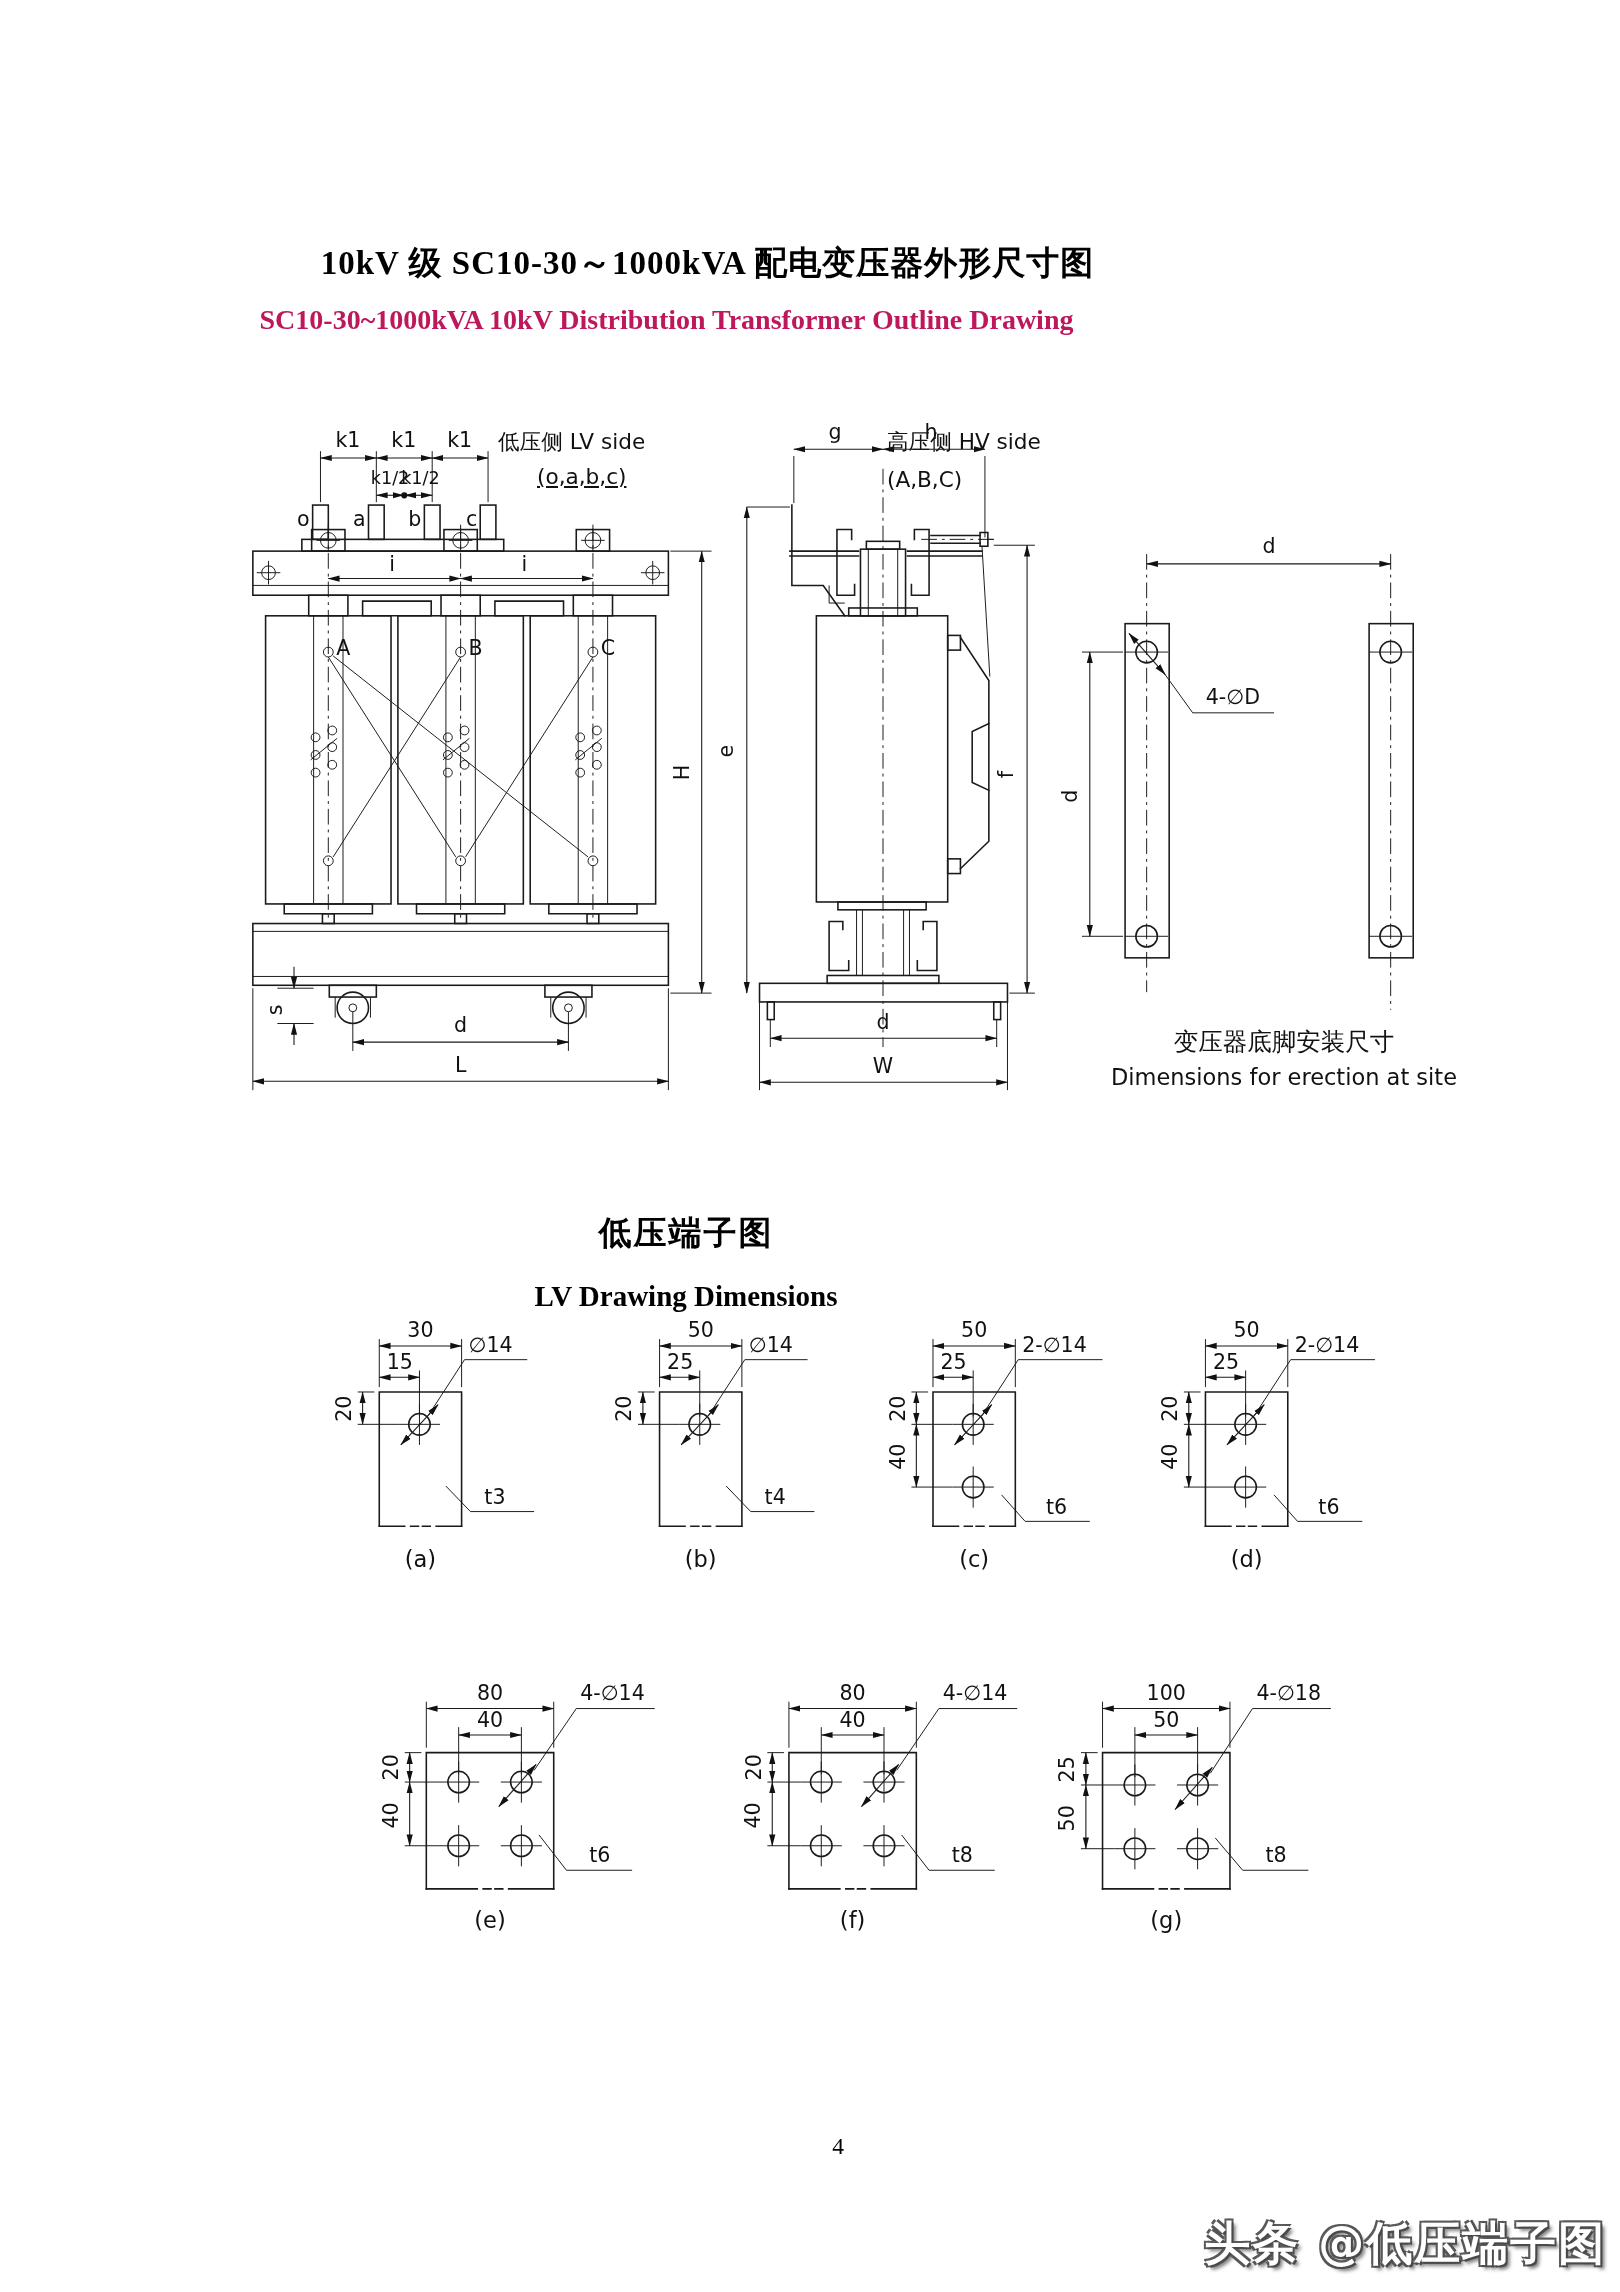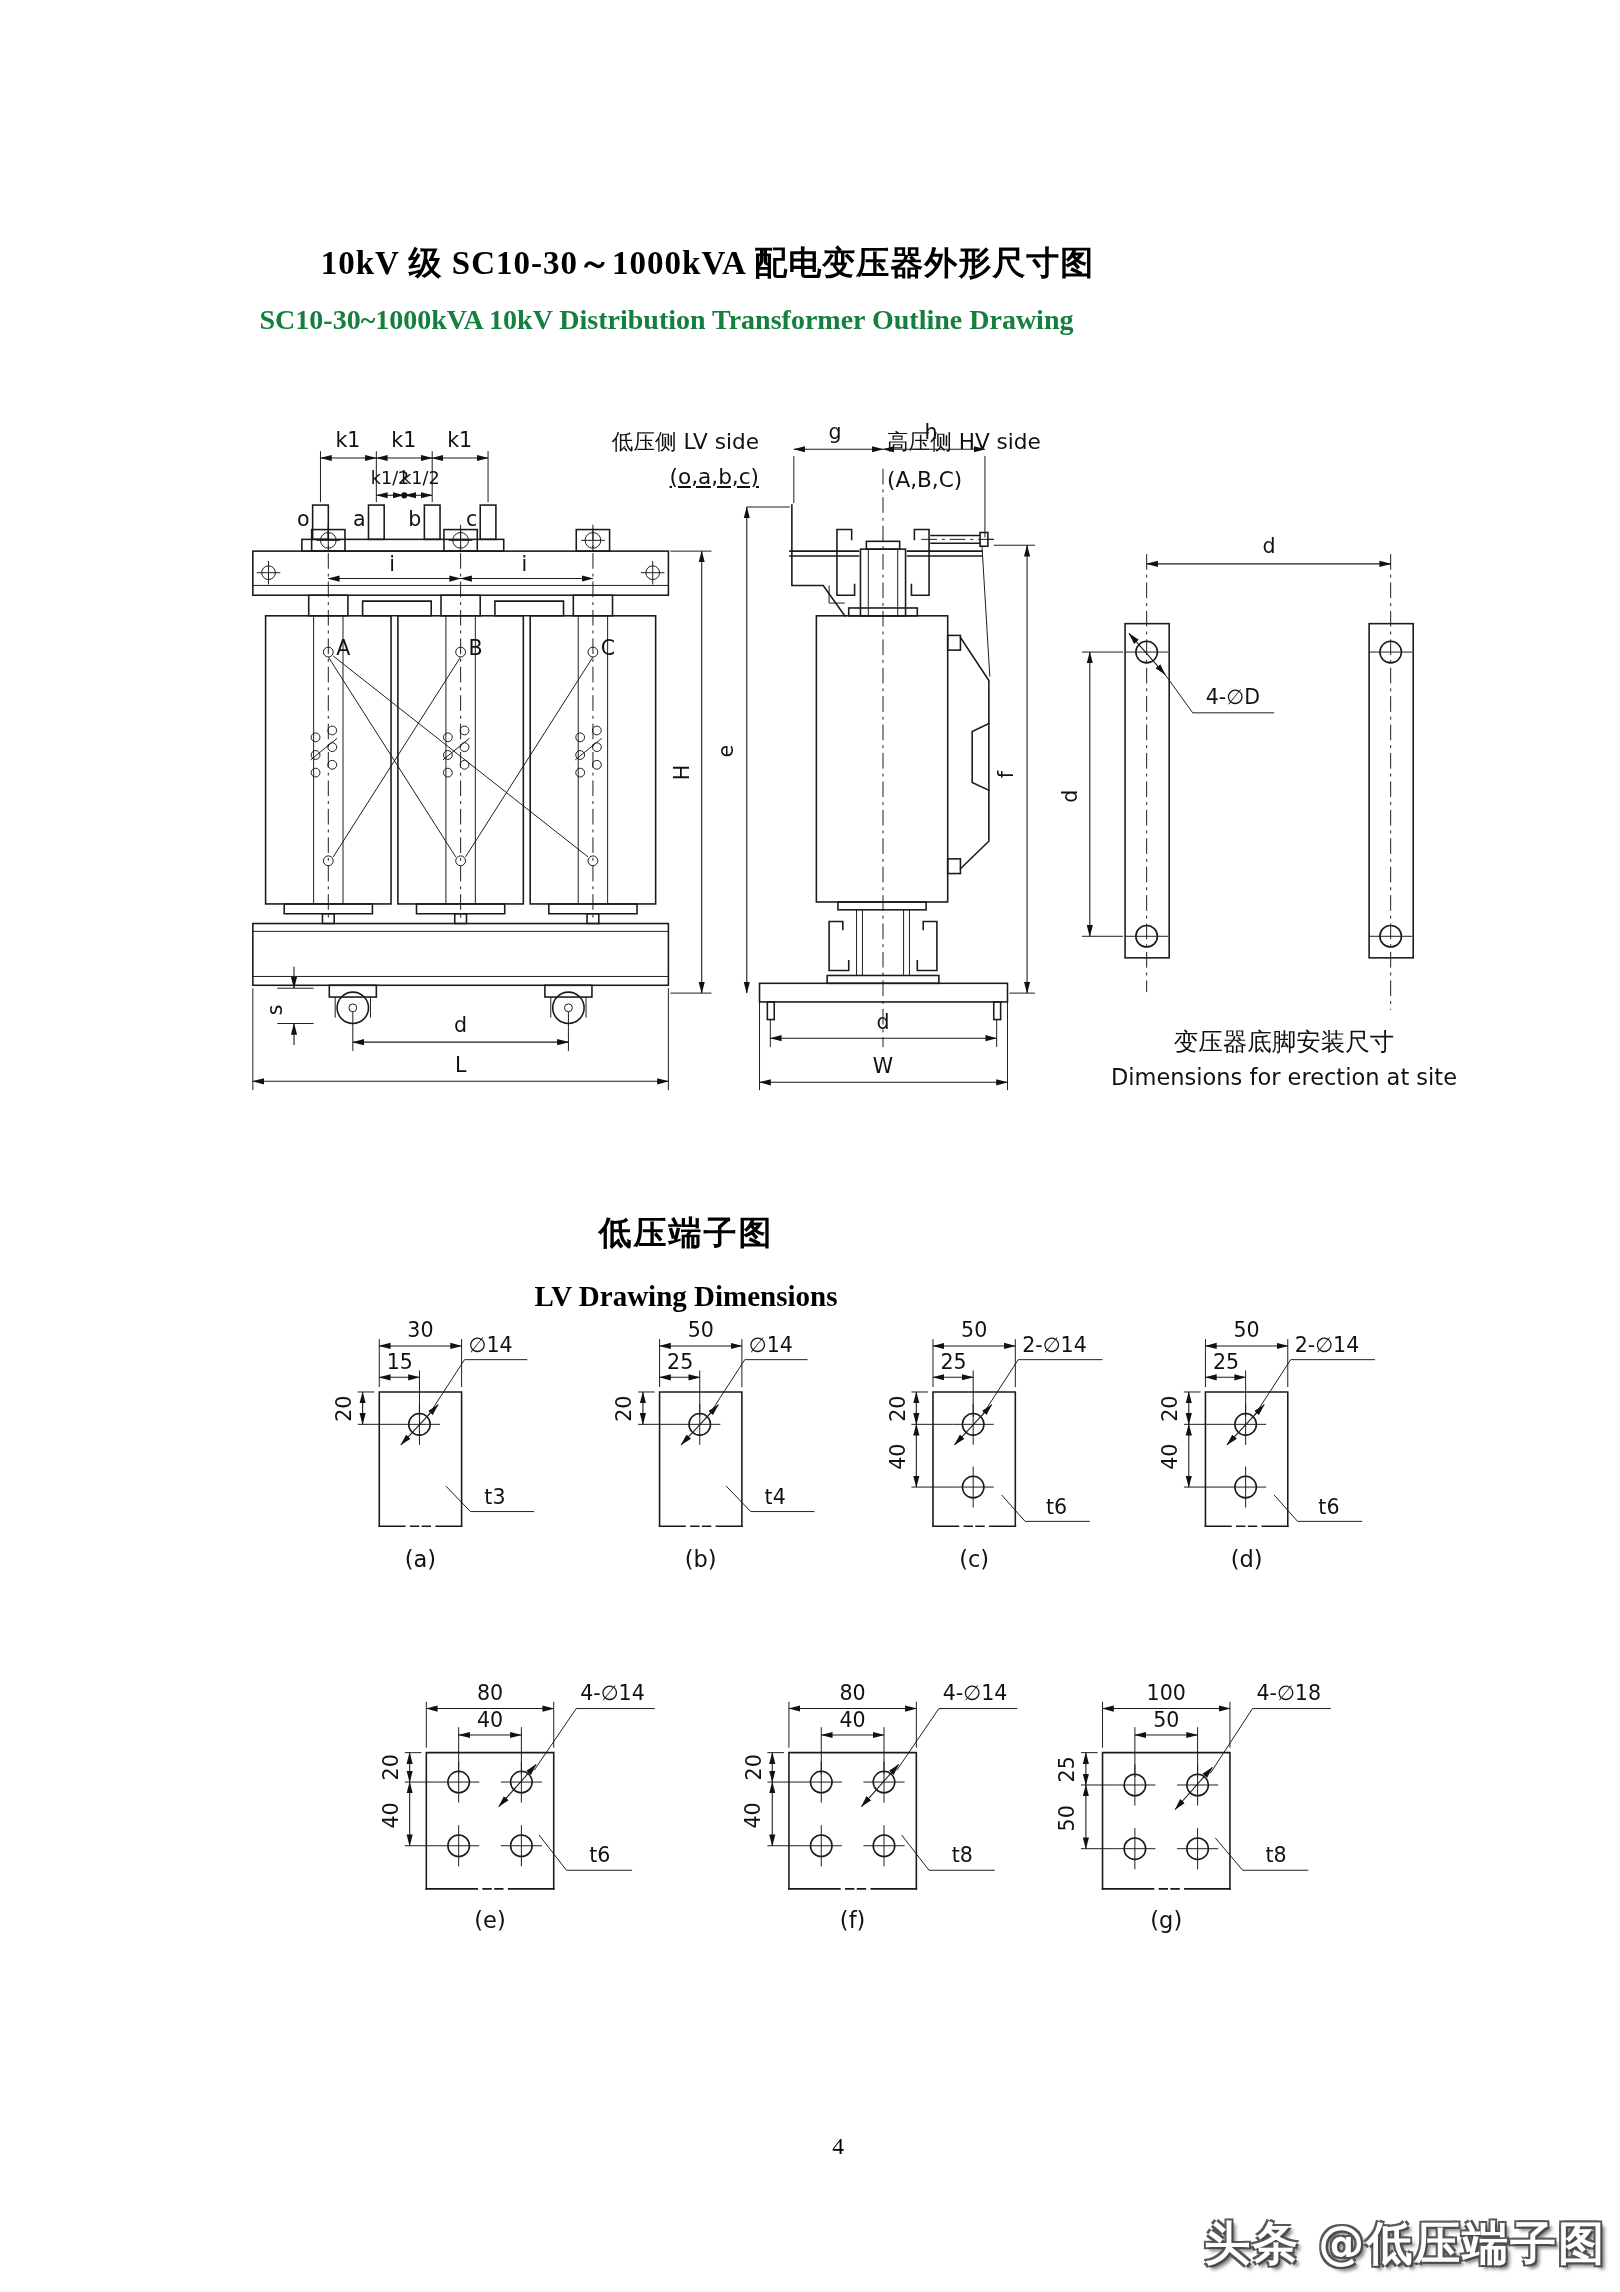--- a/index.html
+++ b/index.html
@@ -2,26 +2,26 @@
 <html><head>
 <meta charset="utf-8">
 <style>
   html,body{margin:0;padding:0;background:#888;}
   #page{position:relative;width:1620px;height:2293px;background:#ffffff;overflow:hidden;
         font-family:"Liberation Sans",sans-serif;}
   .abs{position:absolute;}
   .title-zh{top:241px;left:0;width:1415px;text-align:center;
         font:bold 33px "Liberation Serif",serif;color:#000;letter-spacing:1px;}
   .title-en{top:304px;left:0;width:1333px;text-align:center;
-        font:bold 28px "Liberation Serif",serif;color:#15803d;}
+        font:bold 28px "Liberation Serif",serif;color:#be185d;}
   .sec-zh{top:1211px;left:0;width:1372px;text-align:center;
         font:bold 33px "Liberation Serif",serif;color:#000;letter-spacing:2px;}
   .sec-en{top:1280px;left:0;width:1372px;text-align:center;
         font:bold 29px "Liberation Serif",serif;color:#000;}
-  .lvside{top:427px;left:514px;width:245px;text-align:right;
+  .lvside{top:427px;left:498px;width:245px;text-align:left;
         font:21.6px "DejaVu Sans",sans-serif;color:#111;}
   .lvside .l2{margin-top:7.8px;margin-left:39px;text-decoration:underline;}
   .hvside{top:427px;left:887px;width:245px;text-align:left;
         font:21.6px "DejaVu Sans",sans-serif;color:#111;}
   .hvside .l2{margin-top:11px;}
   .footcap{top:1025px;left:1098px;width:372px;text-align:center;
         font:24.5px "DejaVu Sans",sans-serif;color:#111;}
   .footcap .l2{margin-top:5.9px;font-size:22.5px;}
   .pagenum{top:2133px;left:0;width:1676px;text-align:center;
         font:23.5px "Liberation Serif",serif;color:#000;}

